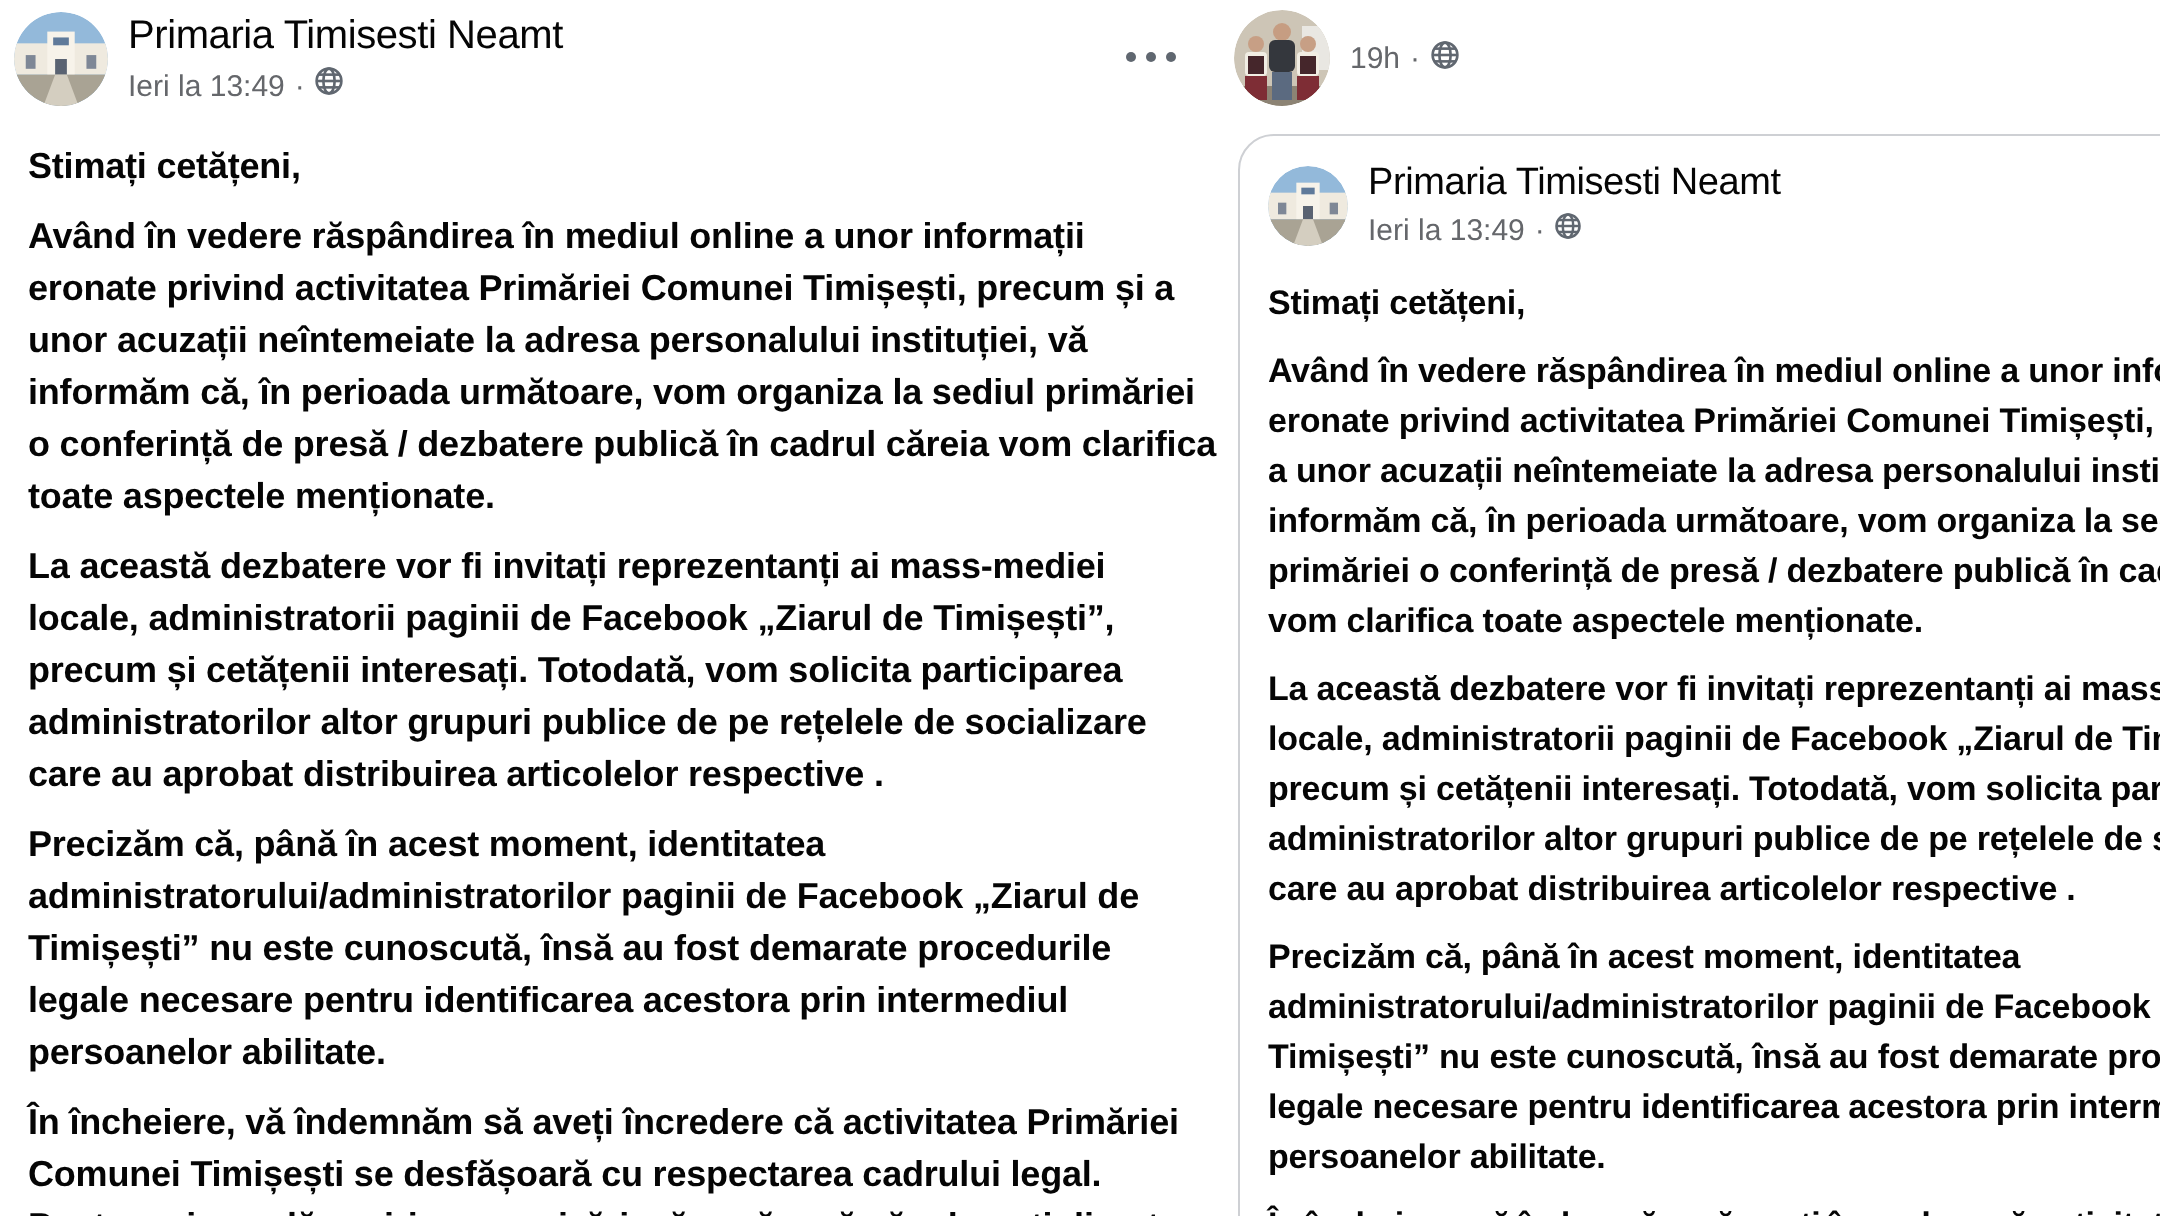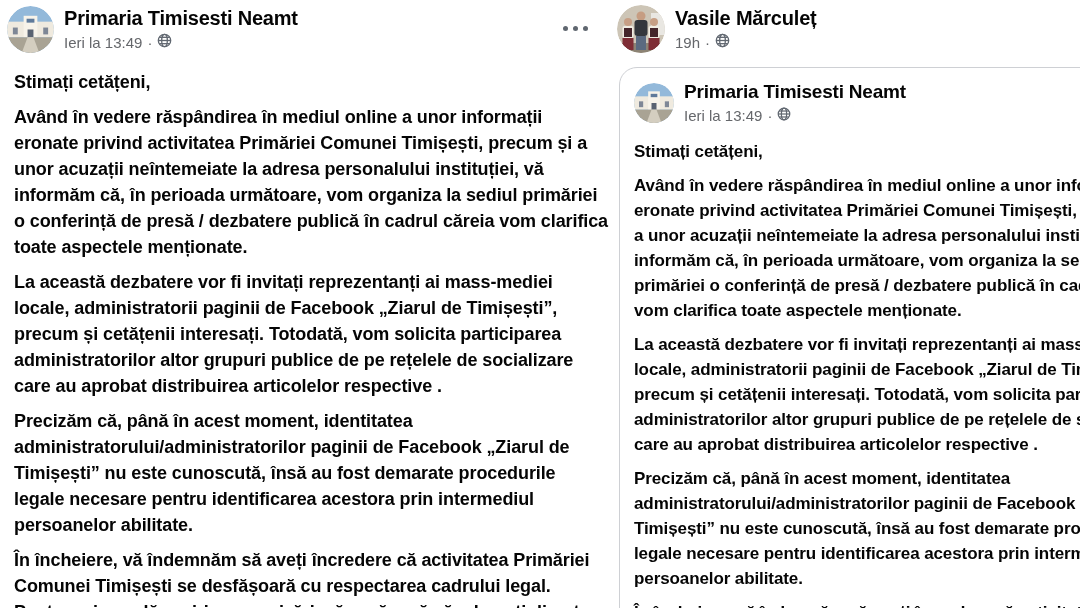--- a/index.html
+++ b/index.html
@@ -9,21 +9,21 @@
     overflow:hidden;
     background:#ffffff;
     font-family:"Liberation Sans","DejaVu Sans",sans-serif;
     color:#050505;
   }
   
   .post-header{display:flex;align-items:center;}
   .avatar{border-radius:50%;overflow:hidden;flex:0 0 auto;display:block;}
   .avatar svg{display:block;}
   .hdr-text{margin-left:10px;display:flex;flex-direction:column;justify-content:center;}
-  .author{font-weight:700;font-size:20px;line-height:26px;color:#050505;letter-spacing:-0.2px;text-align:center;}
+  .author{font-weight:400;font-size:20px;line-height:26px;color:#050505;letter-spacing:-0.2px;text-align:center;}
   .meta-row{display:flex;align-items:center;gap:5px;color:#65676b;font-size:15px;line-height:20px;margin-top:2px;}
   .meta-sep{color:#65676b;}
   .globe{display:inline-block;}
   .body-text p{margin:0 0 9px 0;font-weight:bold;}
   
   .left-post{position:absolute;left:0;top:0;width:612px;}
   .left-post .post-header{padding:5px 8px 6px 7px;position:relative;}
   .left-post .avatar{width:47px;height:47px;}
   .more-btn{position:absolute;right:18px;top:22px;display:flex;align-items:center;cursor:pointer;padding:4px;}
   .more-btn i{width:5px;height:5px;border-radius:50%;background:#606770;display:block;margin:0 2.5px;}
@@ -128,21 +128,20 @@
             <rect x="5.5" y="33" width="11" height="12" fill="#7e2d35"></rect>
 
             <circle cx="37" cy="17" r="4" fill="#c79f85"></circle>
             <rect x="31.5" y="21" width="11" height="12" rx="2" fill="#f1ede3"></rect>
             <rect x="33" y="23" width="8" height="9" fill="#45262b"></rect>
             <rect x="31.5" y="33" width="11" height="12" fill="#7e2d35"></rect>
           </g>
         </svg>
       </span>
       <div class="hdr-text">
-        <span class="author">Vasile Mărculeț</span>
         <span class="meta-row">
           <span>19h</span>
           <span class="meta-sep">·</span>
           <span class="globe">
             <svg width="15" height="15" viewBox="0 0 16 16" fill="none" stroke="#606770" stroke-width="1.4">
               <circle cx="8" cy="8" r="6.6"></circle>
               <ellipse cx="8" cy="8" rx="3" ry="6.6"></ellipse>
               <line x1="1.4" y1="8" x2="14.6" y2="8"></line>
               <line x1="2.4" y1="4.6" x2="13.6" y2="4.6"></line>
               <line x1="2.4" y1="11.4" x2="13.6" y2="11.4"></line>

